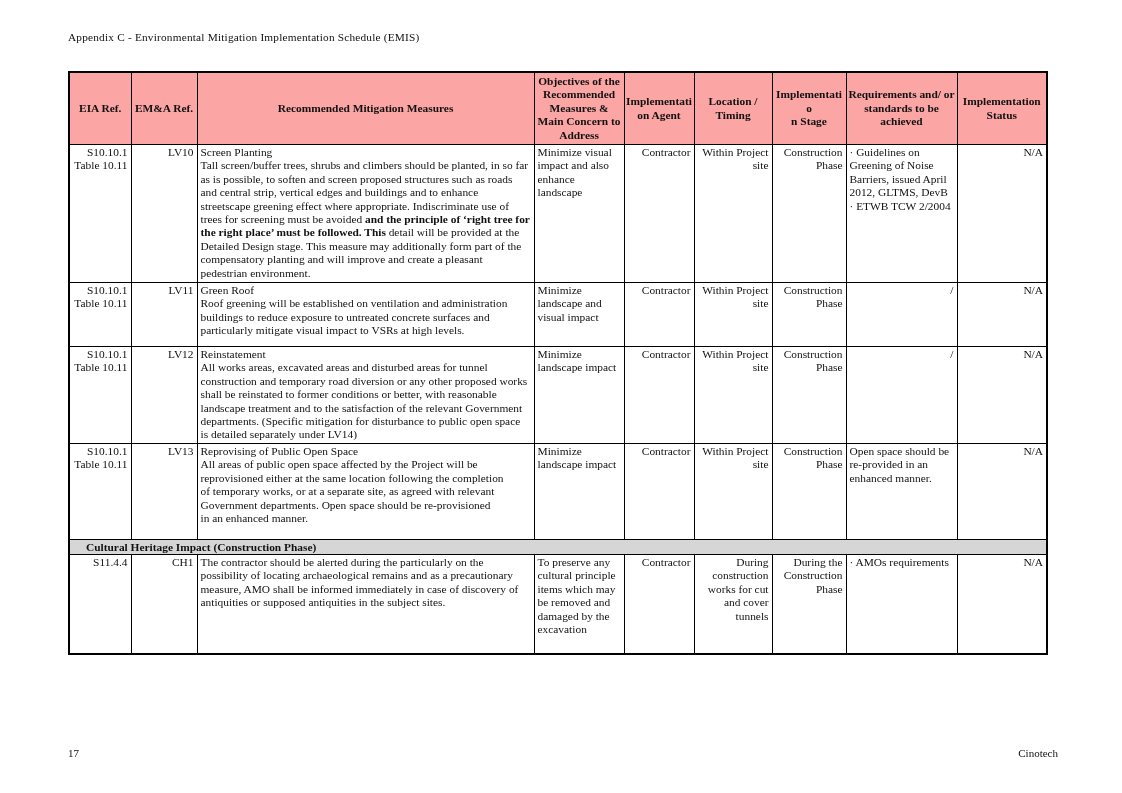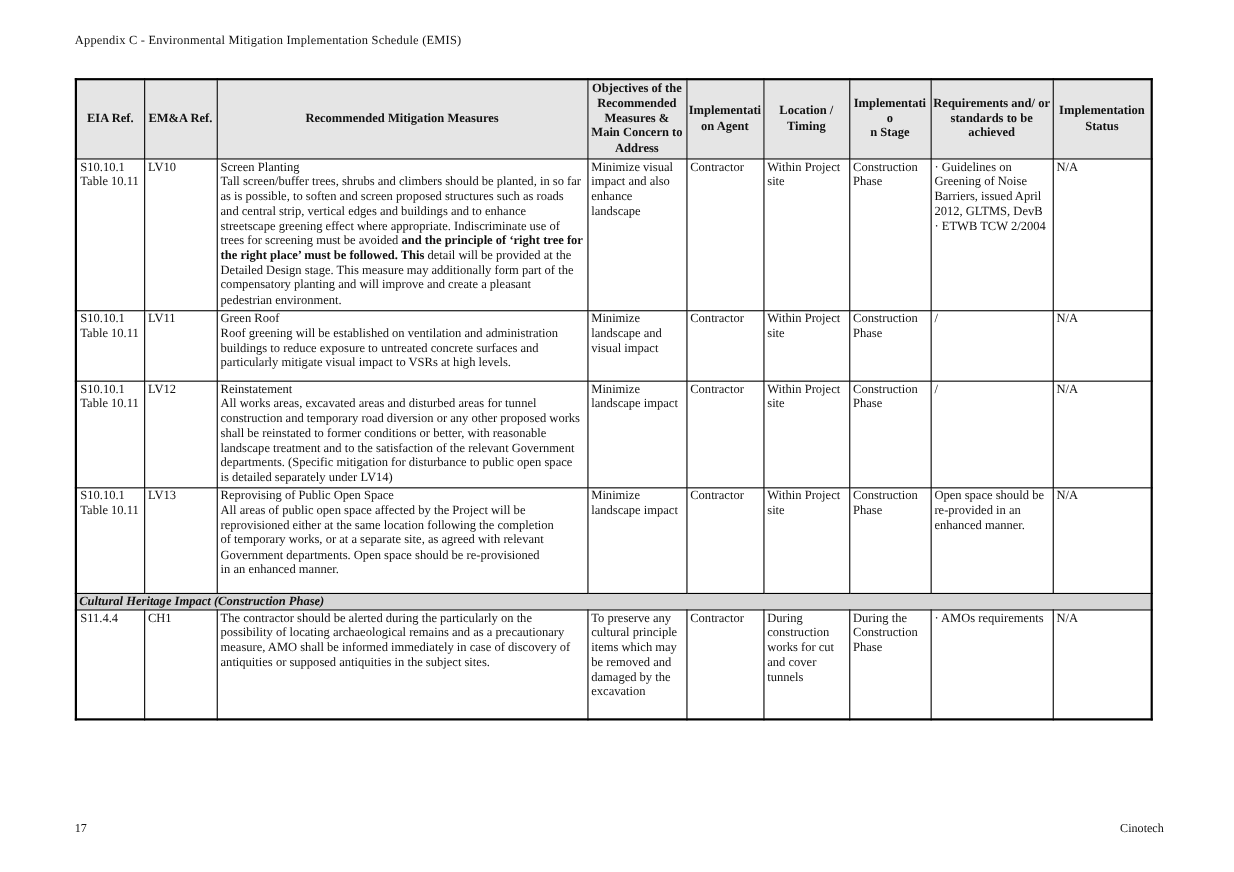--- a/index.html
+++ b/index.html
@@ -16,29 +16,29 @@
     border-collapse:collapse;table-layout:fixed;
     border:2px solid #000;
   }
   table.emis th, table.emis td{
     border:1px solid #000;
     font-size:11.4px;line-height:13.4px;
     padding:1px 3px;vertical-align:top;overflow:hidden;
     word-wrap:break-word;
   }
   table.emis th{
-    background:#e5e5e5;font-weight:bold;text-align:center;vertical-align:middle;
+    background:#fca5a5;font-weight:bold;text-align:center;vertical-align:middle;
     padding:2px 1px;
   }
-  .c{text-align:left;margin-top:25px;}
+  .c{text-align:right;margin-top:25px;}
   .pl{white-space:pre-line;}
   .m-title{}
   .bold{font-weight:bold;text-align:right;}
   tr.section-row td{
-    background:#d6d6d6;font-weight:bold;padding:0 2px;line-height:14px;font-style:italic;
+    background:#d6d6d6;font-weight:bold;padding:0 16px;line-height:14px;
   }
   .footer-page{
     position:absolute;left:68px;top:747px;width:978px;text-align:left;font-size:11px;
   }
   .footer-company{
     position:absolute;right:64px;top:747px;font-size:11px;
   }
 </style>
 </head>
 <body>

